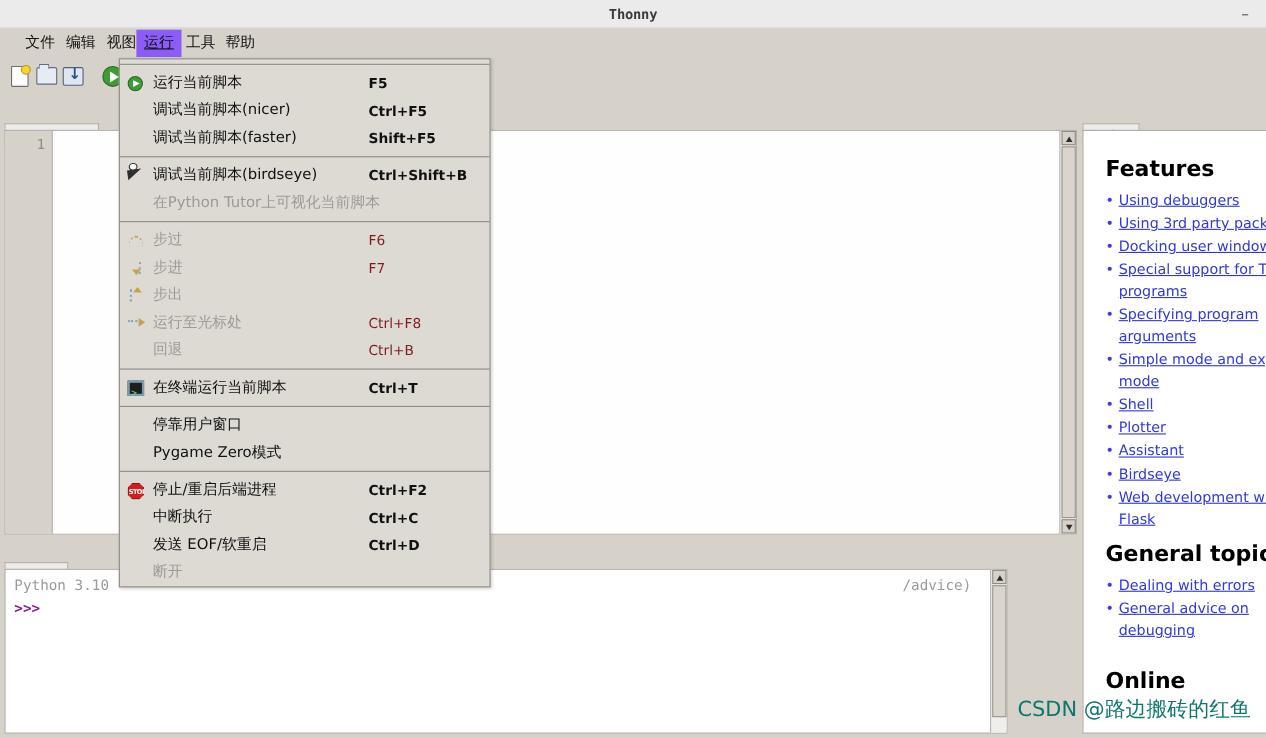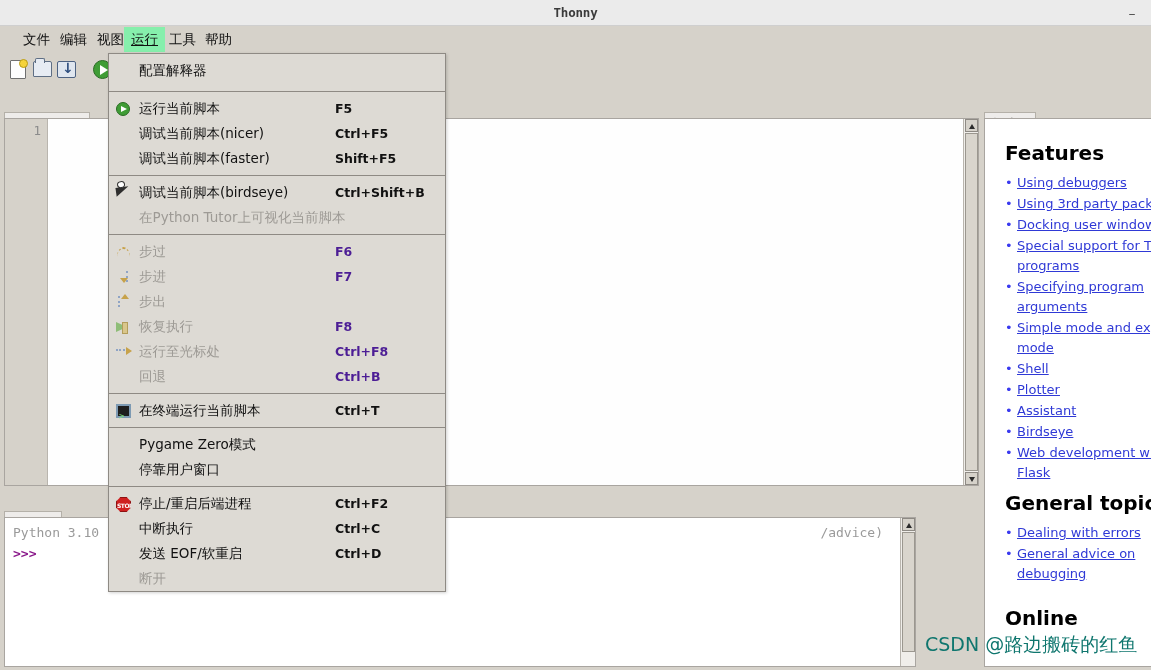--- a/index.html
+++ b/index.html
@@ -36,21 +36,21 @@
 
   
   .menubar {
     position: absolute; left: 12px; top: 27px; width: 1151px; height: 25px;
     background: #d6d2ca;
   }
   .menu-item {
     position: absolute; top: 0; height: 25px; line-height: 25px;
     font-size: 13.5px; color: #111; padding: 0 7px; white-space: nowrap;
   }
-  .menu-item.active { background: #86efac; text-decoration: underline; }
+  .menu-item.active { background: #8b5cf6; text-decoration: underline; }
 
   
   .toolbar {
     position: absolute; left: 0; top: 52px; width: 1151px; height: 38px;
     background: #d6d2ca;
   }
   .tb-icon { position: absolute; top: 7px; width: 22px; height: 22px; }
 
   .ic-new {
     width: 16px; height: 19px; background: #fdfdfd;
@@ -197,21 +197,21 @@
     position: relative; height: 25px; line-height: 25px;
     font-size: 13.5px; color: #111;
     padding-left: 30px; padding-right: 8px; white-space: nowrap;
   }
   .dd-row.first { height: 33px; line-height: 33px; }
   .dd-row.disabled { color: #9d9a95; }
   .dd-accel {
     position: absolute; right: 0; top: 0; width: 110px;
     text-align: left; font-size: 12.5px; font-weight: bold;
   }
-  .dd-row.disabled .dd-accel { font-weight: bold; color: #4c1d95; }
+  .dd-row.disabled .dd-accel { font-weight: normal; color: #7f1d1d; }
   .dd-sep { height: 1px; background: #8e8a84; margin: 4px 0; }
   .dd-icon {
     position: absolute; left: 6px; top: 4px; width: 17px; height: 17px;
   }
 
   
   .g-run {
     width: 14px; height: 14px; border-radius: 50%;
     background: #3f9c35; border: 1px solid #2a6b24;
     position: relative; top: 2px; left: 1px;
@@ -405,21 +405,20 @@
       <div class="help-h2">General topics</div>
       <ul class="help-list" id="general-list">
           <li><a href="#">Dealing with errors</a></li>
           <li><a href="#">General advice on debugging</a></li>
         </ul>
       <div class="help-h2 online">Online</div>
     </div>
   </div>
 
   <div class="dropdown" id="dropdown">
-      <div class="dd-row first"><span>配置解释器</span></div>
       <div class="dd-sep"></div>
       <div class="dd-row"><div class="dd-icon">
           <div class="g-run"></div>
         </div><span>运行当前脚本</span><span class="dd-accel">F5</span></div>
       <div class="dd-row"><span>调试当前脚本(nicer)</span><span class="dd-accel">Ctrl+F5</span></div>
       <div class="dd-row"><span>调试当前脚本(faster)</span><span class="dd-accel">Shift+F5</span></div>
       <div class="dd-sep"></div>
       <div class="dd-row"><div class="dd-icon">
           <div class="g-bird"></div>
         </div><span>调试当前脚本(birdseye)</span><span class="dd-accel">Ctrl+Shift+B</span></div>
@@ -428,33 +427,30 @@
       <div class="dd-row disabled"><div class="dd-icon">
           <div class="g-step"></div>
         </div><span>步过</span><span class="dd-accel">F6</span></div>
       <div class="dd-row disabled"><div class="dd-icon">
           <div class="g-stepin"></div>
         </div><span>步进</span><span class="dd-accel">F7</span></div>
       <div class="dd-row disabled"><div class="dd-icon">
           <div class="g-stepout"></div>
         </div><span>步出</span></div>
       <div class="dd-row disabled"><div class="dd-icon">
-          <div class="g-resume"></div>
-        </div><span>恢复执行</span><span class="dd-accel">F8</span></div>
-      <div class="dd-row disabled"><div class="dd-icon">
           <div class="g-tocursor"></div>
         </div><span>运行至光标处</span><span class="dd-accel">Ctrl+F8</span></div>
       <div class="dd-row disabled"><span>回退</span><span class="dd-accel">Ctrl+B</span></div>
       <div class="dd-sep"></div>
       <div class="dd-row"><div class="dd-icon">
           <div class="g-term"></div>
         </div><span>在终端运行当前脚本</span><span class="dd-accel">Ctrl+T</span></div>
       <div class="dd-sep"></div>
+      <div class="dd-row"><span>停靠用户窗口</span></div>
       <div class="dd-row"><span>Pygame Zero模式</span></div>
-      <div class="dd-row"><span>停靠用户窗口</span></div>
       <div class="dd-sep"></div>
       <div class="dd-row"><div class="dd-icon">
           <div class="g-stop">STOP</div>
         </div><span>停止/重启后端进程</span><span class="dd-accel">Ctrl+F2</span></div>
       <div class="dd-row"><span>中断执行</span><span class="dd-accel">Ctrl+C</span></div>
       <div class="dd-row"><span>发送 EOF/软重启</span><span class="dd-accel">Ctrl+D</span></div>
       <div class="dd-row disabled"><span>断开</span></div>
     </div>
 
   <div class="watermark">CSDN @路边搬砖的红鱼</div>

